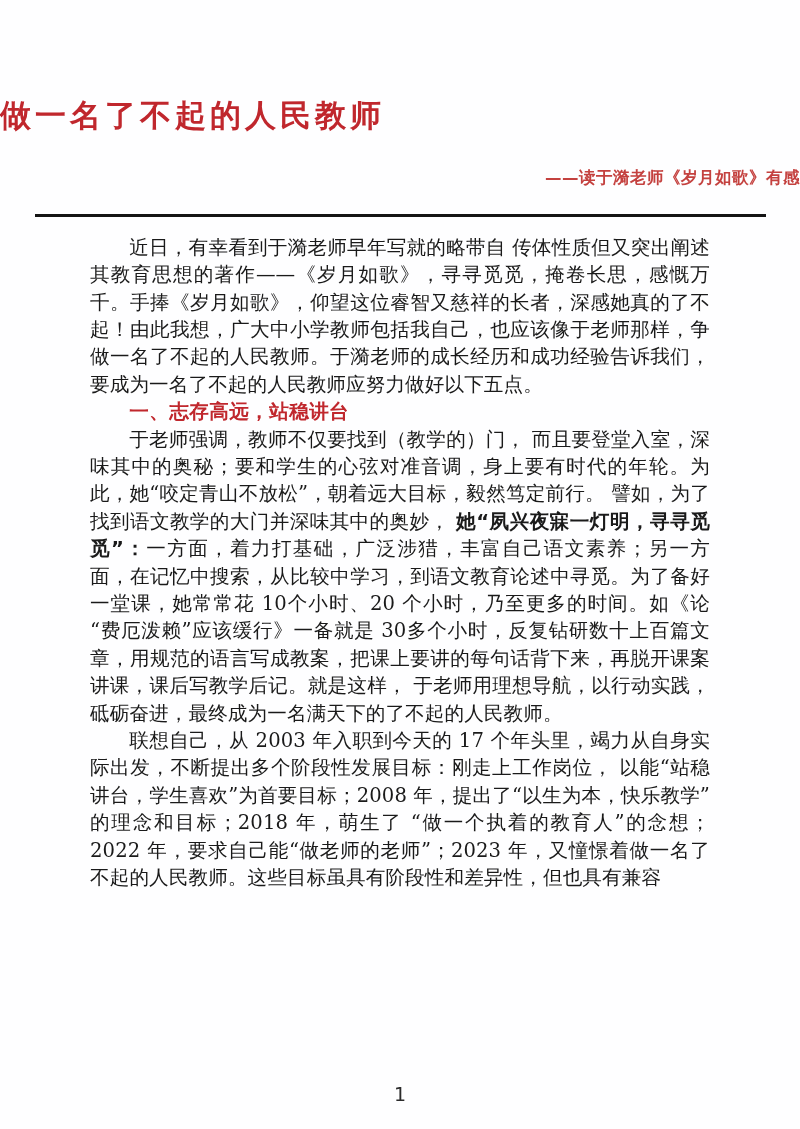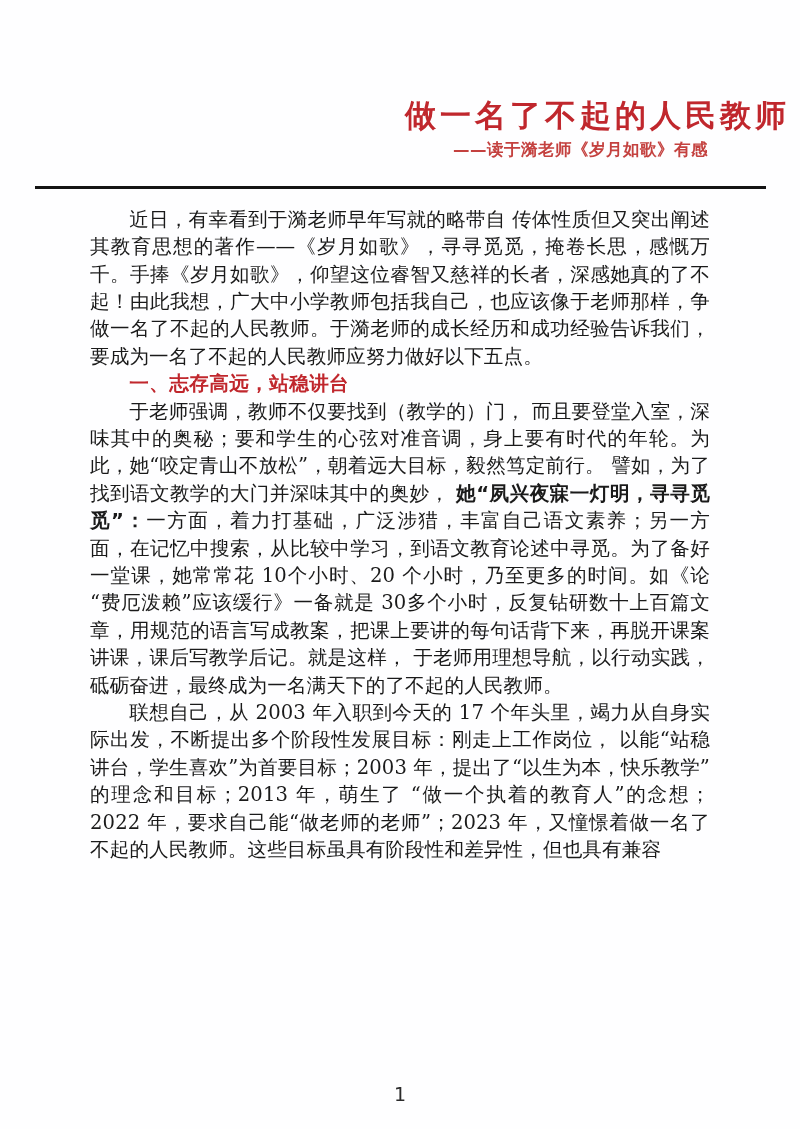--- a/index.html
+++ b/index.html
@@ -25,35 +25,34 @@
 
   
   .title-block {
     padding-top: 96px;
   }
 
   .doc-title {
     font-size: 31px;
     font-weight: 700;
     color: #C0272D;
-    text-align: right;
+    text-align: left;
     letter-spacing: 4px;
     line-height: 1.25;
     margin: 0;
     padding-right: 10px;
     font-family: "DejaVu Sans", "Liberation Sans", sans-serif;
   }
 
   .doc-subtitle {
-    margin: 4px 0 0 0;
+    margin: 32px 0 0 0;
     font-size: 16.5px;
     font-weight: 700;
     color: #C4413F;
     text-align: right;
-    padding-right: 92px;
     letter-spacing: 0.5px;
     font-family: "DejaVu Sans", "Liberation Sans", sans-serif;
   }
 
   .title-rule {
     margin: 25px auto 0 auto;
     width: 731px;
     height: 3px;
     background: #141414;
   }
@@ -123,19 +122,19 @@
   <div class="body-area">
 
     <p class="para">近日，有幸看到于漪老师早年写就的略带自 传体性质但又突出阐述其教育思想的著作——《岁月如歌》，寻寻觅觅，掩卷长思，感慨万千。手捧《岁月如歌》，仰望这位睿智又慈祥的长者，深感她真的了不起！由此我想，广大中小学教师包括我自己，也应该像于老师那样，争做一名了不起的人民教师。于漪老师的成长经历和成功经验告诉我们，要成为一名了不起的人民教师应努力做好以下五点。</p>
 
     <h2 class="section-heading">一、志存高远，站稳讲台</h2>
 
     <p class="para">
       <span>于老师强调，教师不仅要找到（教学的）门， 而且要登堂入室，深味其中的奥秘；要和学生的心弦对准音调，身上要有时代的年轮。为此，她“咬定青山不放松”，朝着远大目标，毅然笃定前行。 譬如，为了找到语文教学的大门并深味其中的奥妙， </span><span class="bold-quote">她“夙兴夜寐一灯明，寻寻觅觅”：</span><span class="underlined">一方面，着力打基础，广泛涉猎，丰富自己语文素养；另一方面，在记忆中搜索，从比较中学习，到语文教育论述中寻觅。</span><span>为了备好一堂课，她常常花 10个小时、20 个小时，乃至更多的时间。如《论“费厄泼赖”应该缓行》一备就是 30多个小时，反复钻研数十上百篇文章，用规范的语言写成教案，把课上要讲的每句话背下来，再脱开课案讲课，课后写教学后记。就是这样， 于老师用理想导航，以行动实践，砥砺奋进，最终成为一名满天下的了不起的人民教师。</span>
     </p>
 
-    <p class="para">联想自己，从 2003 年入职到今天的 17 个年头里，竭力从自身实际出发，不断提出多个阶段性发展目标：刚走上工作岗位， 以能“站稳讲台，学生喜欢”为首要目标；2003 年，提出了“以生为本，快乐教学”的理念和目标；2013 年，萌生了 “做一个执着的教育人”的念想；2022 年，要求自己能“做老师的老师”；2023 年，又憧憬着做一名了不起的人民教师。这些目标虽具有阶段性和差异性，但也具有兼容</p>
+    <p class="para">联想自己，从 2003 年入职到今天的 17 个年头里，竭力从自身实际出发，不断提出多个阶段性发展目标：刚走上工作岗位， 以能“站稳讲台，学生喜欢”为首要目标；2008 年，提出了“以生为本，快乐教学”的理念和目标；2018 年，萌生了 “做一个执着的教育人”的念想；2022 年，要求自己能“做老师的老师”；2023 年，又憧憬着做一名了不起的人民教师。这些目标虽具有阶段性和差异性，但也具有兼容</p>
 
   </div>
 
   <div class="page-number">1</div>
 
 </div>
 
 </body></html>

